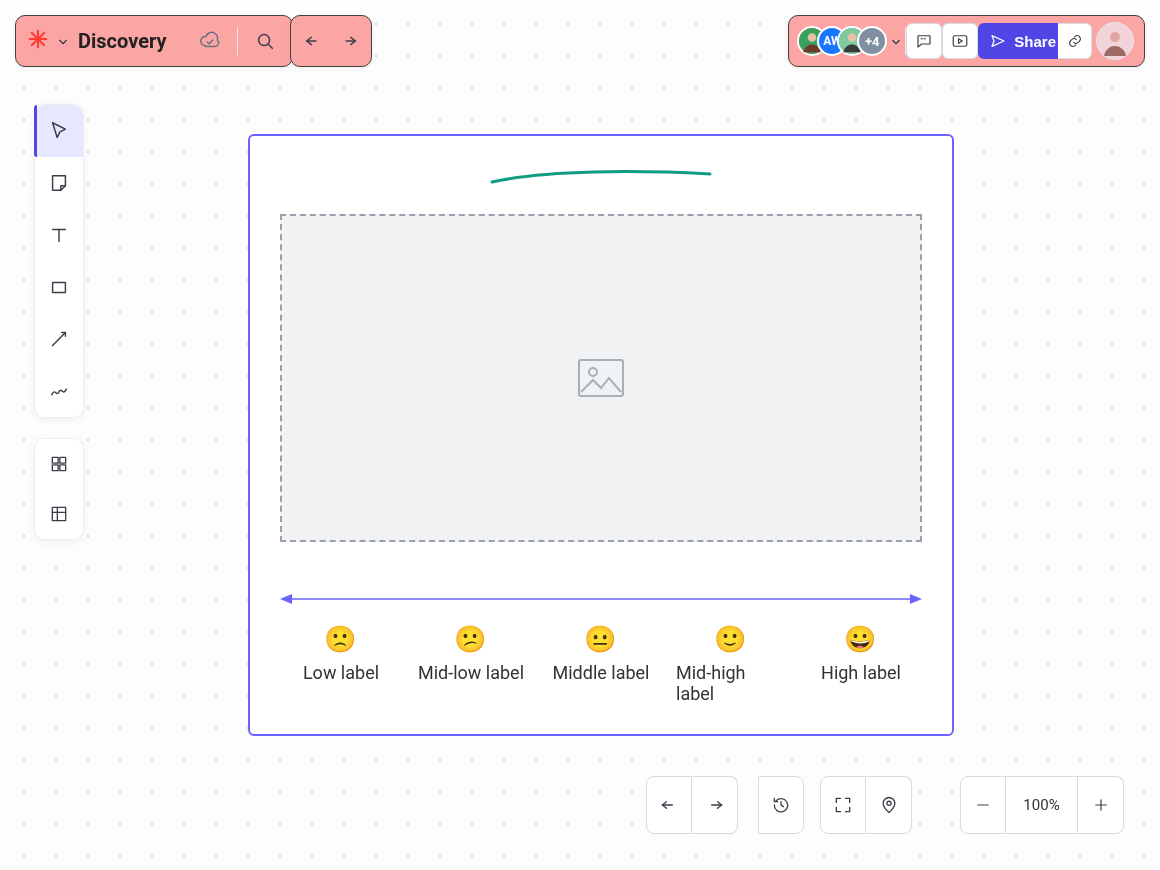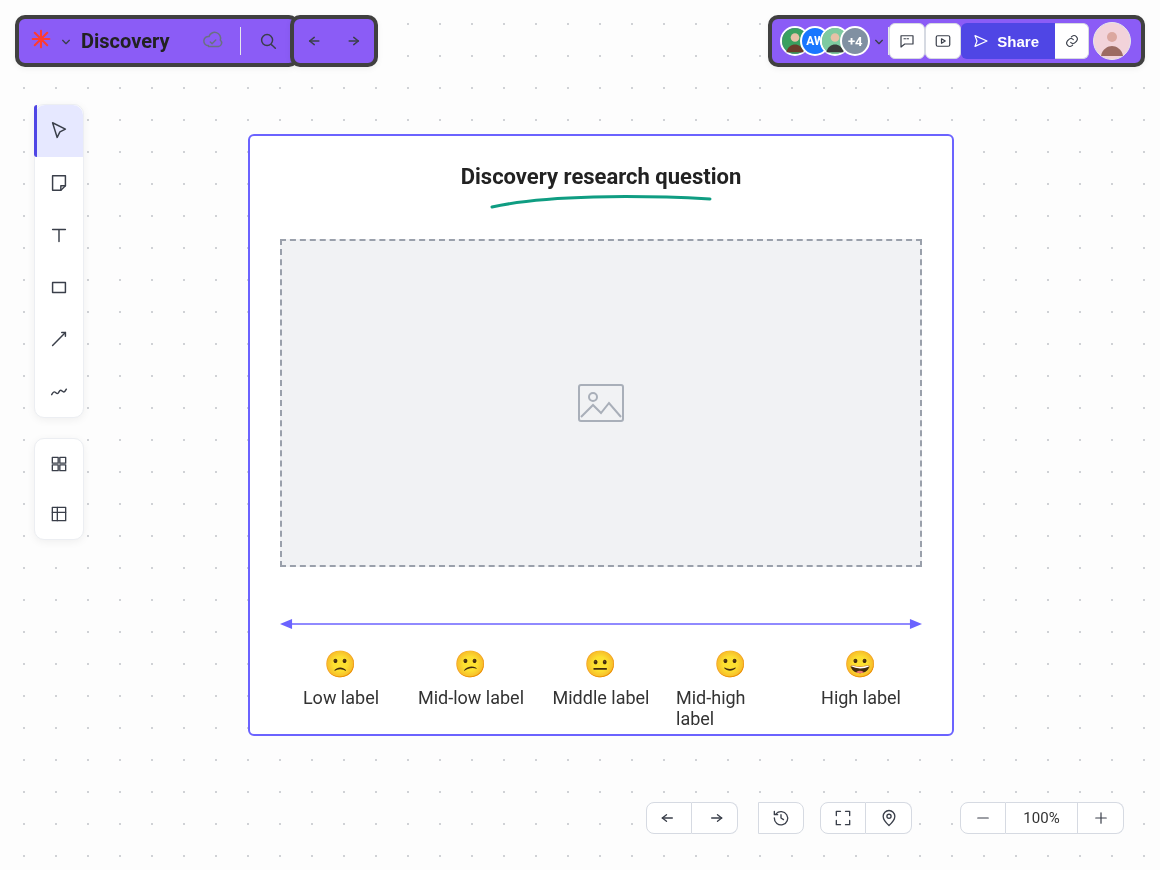--- a/index.html
+++ b/index.html
@@ -16,22 +16,22 @@
     position: absolute;
     inset: 0;
     background-image: radial-gradient(#d0d2d6 1px, transparent 1px);
     background-size: 32px 32px;
     background-position: 8px 8px;
   }
 
   
   .toolbar-card {
     position: absolute;
-    background: #8b5cf6;
-    border: 4px solid #404040;
+    background: #fca5a5;
+    border: 1px solid #404040;
     border-radius: 10px;
     box-shadow: 0 2px 6px rgba(0,0,0,0.05);
     display: flex;
     align-items: center;
     height: 52px;
   }
 
   
   .title-card {
     top: 15px; left: 15px;
@@ -83,21 +83,21 @@
     background: #fff;
     cursor: pointer;
   }
 
   .share-btn {
     height: 36px;
     background: #4f46e5;
     color: #fff;
     border: none;
     border-radius: 6px 0 0 6px;
-    padding: 0 16px 0 12px;
+    padding: 0 2px 0 12px;
     font-size: 15px; font-weight: 600;
     display: flex; align-items: center; gap: 8px;
     cursor: pointer;
   }
   .share-link-btn {
     height: 36px; width: 34px;
     border: 1px solid #d6dae2;
     border-left: none;
     border-radius: 0 6px 6px 0;
     background: #fff;
@@ -209,21 +209,21 @@
   .emoji { font-size: 26px; line-height: 1; }
   .scale-label { font-size: 18px; color: #333; }
 
   
   .br-group {
     position: absolute;
     bottom: 36px;
     display: flex;
   }
   .br-btn {
-    height: 32px; min-width: 46px;
+    height: 58px; min-width: 46px;
     background: #fff;
     border: 1px solid #d6dae2;
     display: flex; align-items: center; justify-content: center;
     cursor: pointer;
     font-size: 16px;
     color: #333;
   }
   .br-group .br-btn:first-child { border-radius: 8px 0 0 8px; }
   .br-group .br-btn:last-child  { border-radius: 0 8px 8px 0; }
   .br-group .br-btn + .br-btn { border-left: none; }
@@ -397,21 +397,20 @@
   </div>
   <div class="tool">
     <svg width="20" height="20" viewBox="0 0 24 24">
         <rect x="4" y="4" width="16" height="16" class="ico"></rect>
         <path class="ico" d="M4 10h16M10 4v16"></path>
       </svg>
   </div>
 </div>
 
 <div class="canvas-frame">
-  <div class="frame-title">Discovery research question</div>
   <svg class="underline-swoosh" viewBox="0 0 230 18">
     <path d="M6 14 C 60 2, 150 2, 224 6" stroke="#0f9d82" stroke-width="3" fill="none" stroke-linecap="round"></path>
   </svg>
 
   <div class="image-drop">
     <svg width="48" height="40" viewBox="0 0 48 40">
       <rect x="2" y="2" width="44" height="36" rx="2" stroke="#a9afb9" stroke-width="2" fill="none"></rect>
       <circle cx="16" cy="14" r="4" stroke="#a9afb9" stroke-width="2" fill="none"></circle>
       <path d="M4 34l12-12 8 8 8-10 12 14" stroke="#a9afb9" stroke-width="2" fill="none"></path>
     </svg>

